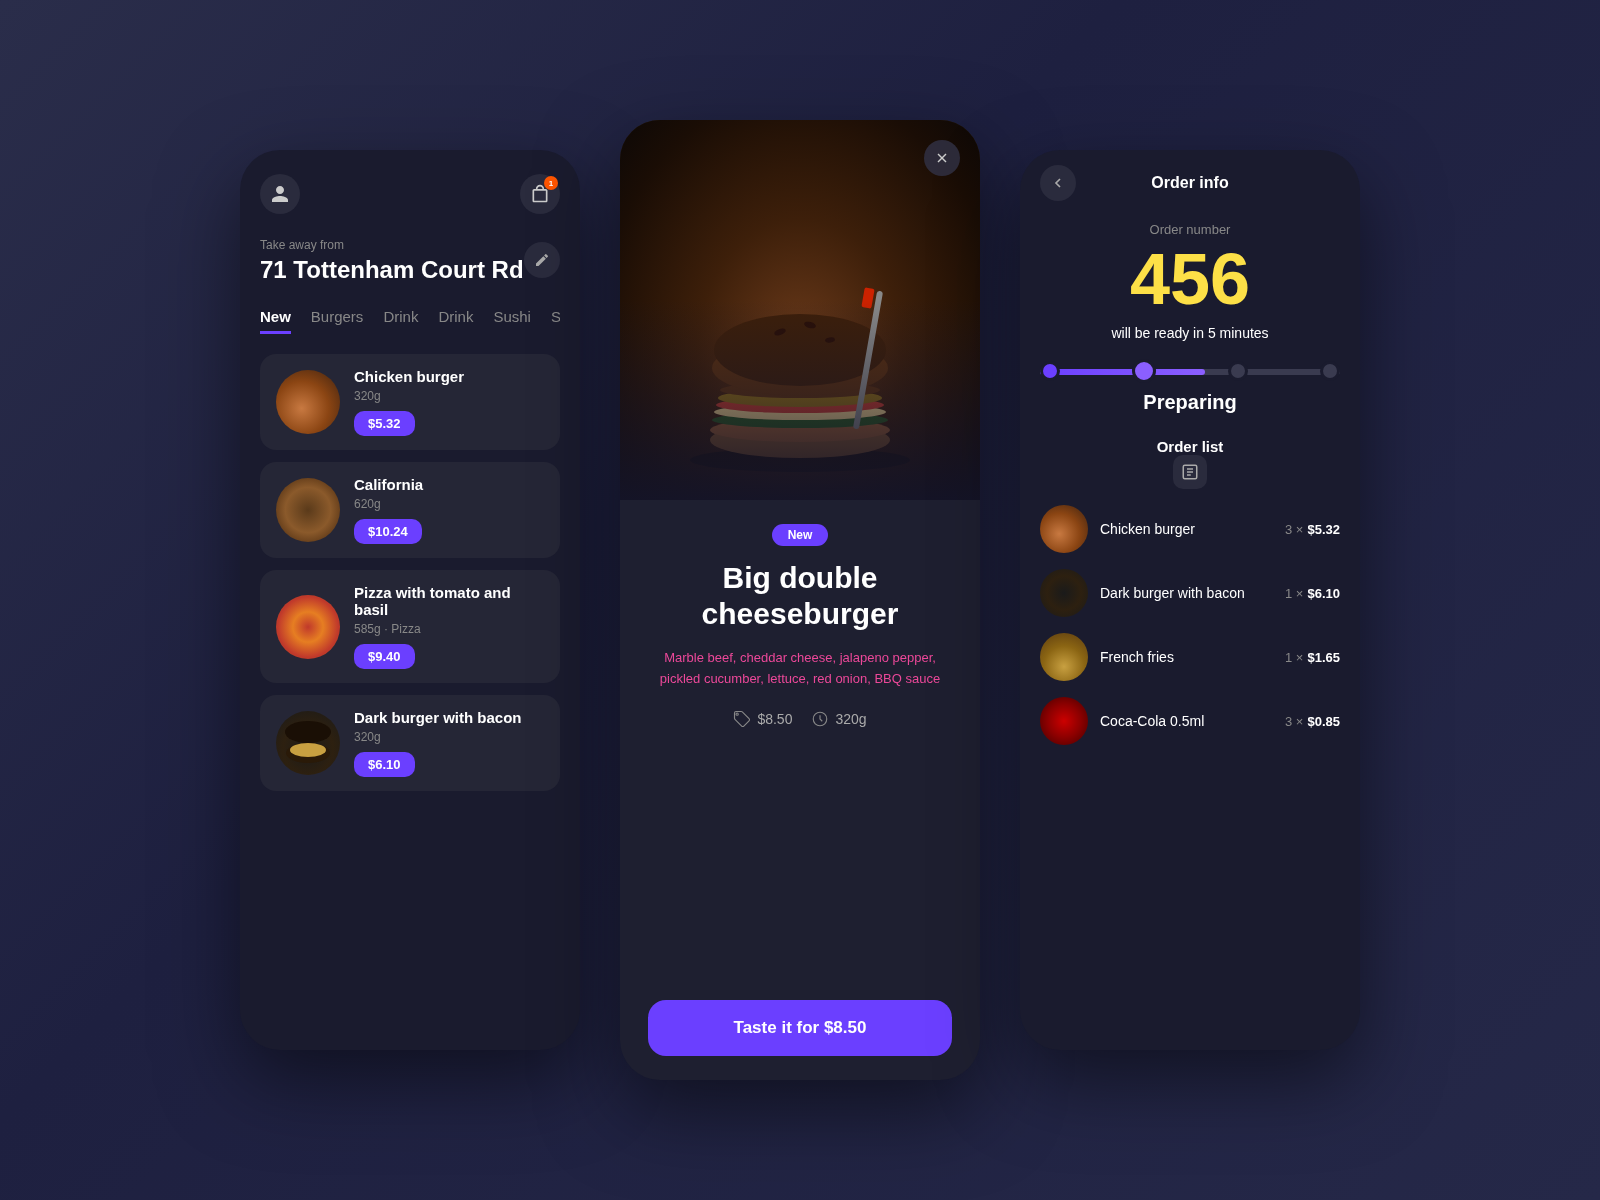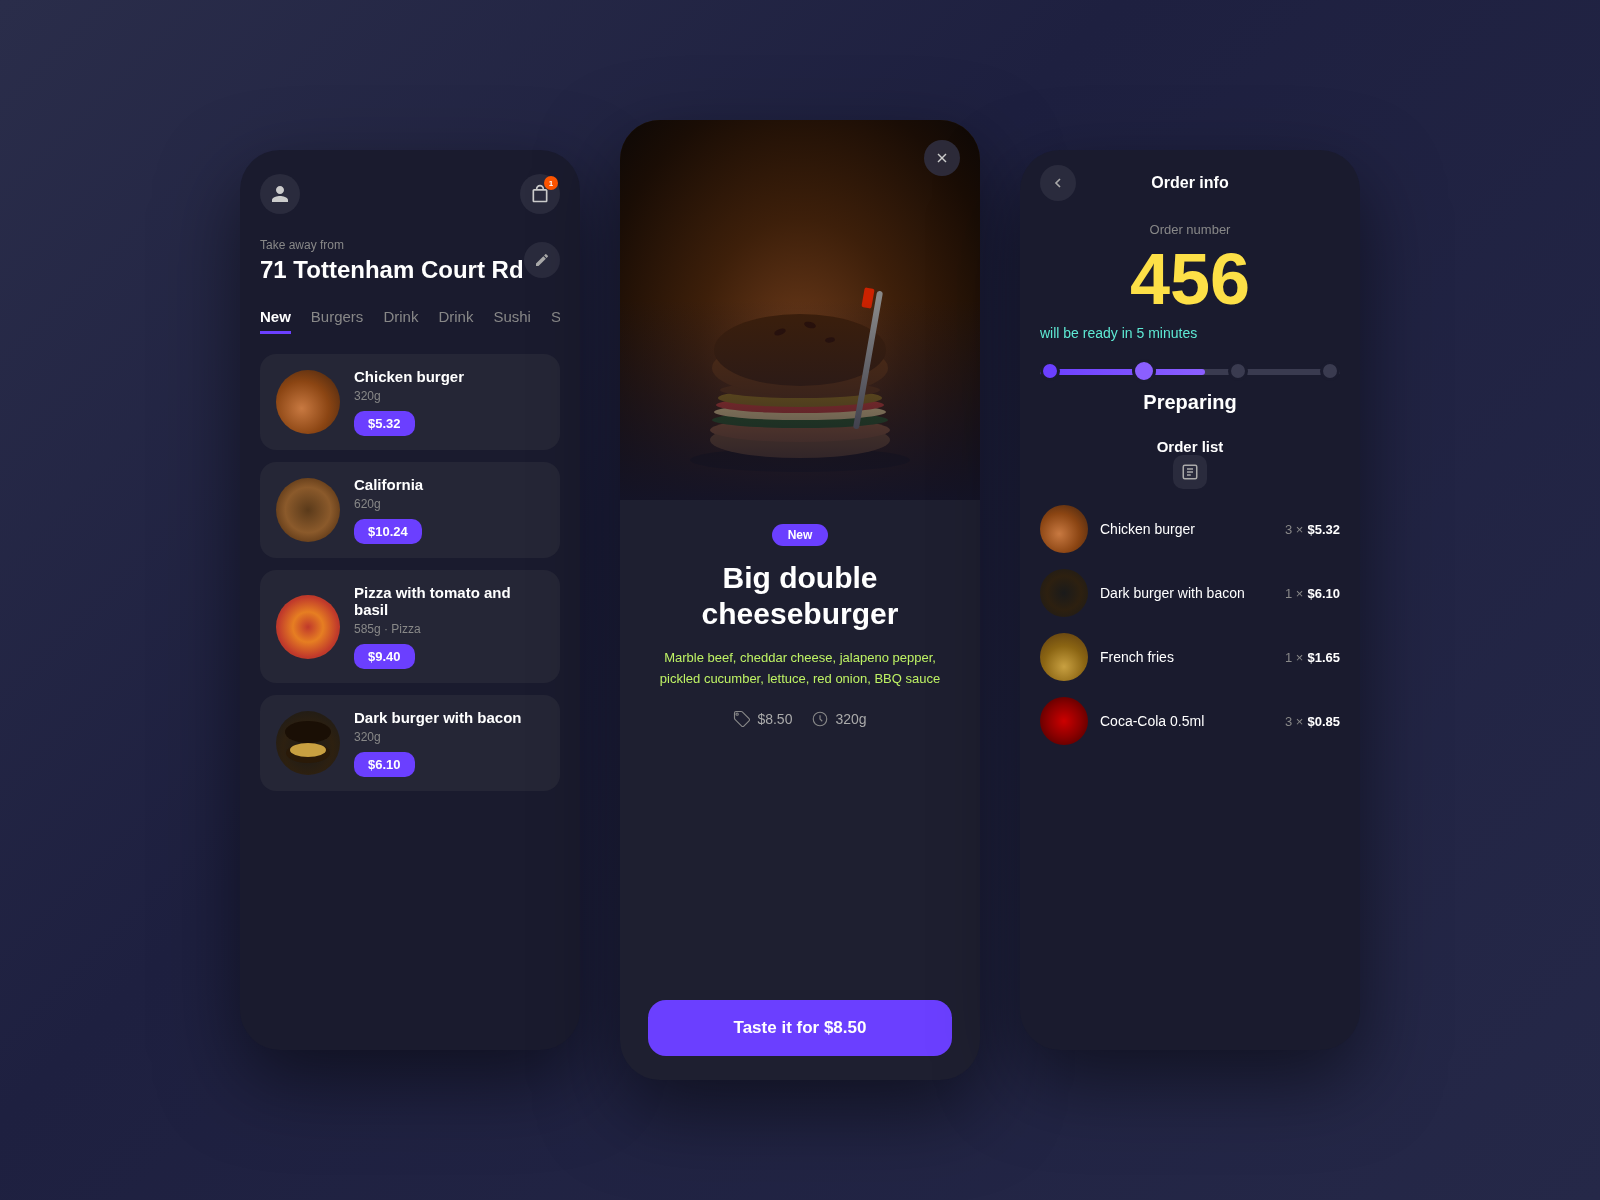--- a/index.html
+++ b/index.html
@@ -261,21 +261,21 @@
       font-size: 30px;
       font-weight: 800;
       color: #fff;
       text-align: center;
       margin-bottom: 16px;
       line-height: 1.2;
     }
 
     .product-desc {
       font-size: 13px;
-      color: #bef264;
+      color: #ec4899;
       text-align: center;
       line-height: 1.6;
       margin-bottom: 20px;
     }
 
     .product-meta {
       display: flex;
       justify-content: center;
       gap: 19px;
       margin-bottom: 24px;
@@ -363,23 +363,23 @@
     .order-number {
       text-align: center;
       font-size: 72px;
       font-weight: 900;
       color: #fde047;
       line-height: 1;
       margin-bottom: 10px;
     }
 
     .ready-text {
-      text-align: left;
+      text-align: center;
       font-size: 14px;
-      color: #5eead4;
+      color: #ffffff;
       margin-bottom: 28px;
     }
 
     
     .progress-container {
       margin-bottom: 16px;
       position: relative;
     }
 
     .progress-track {

